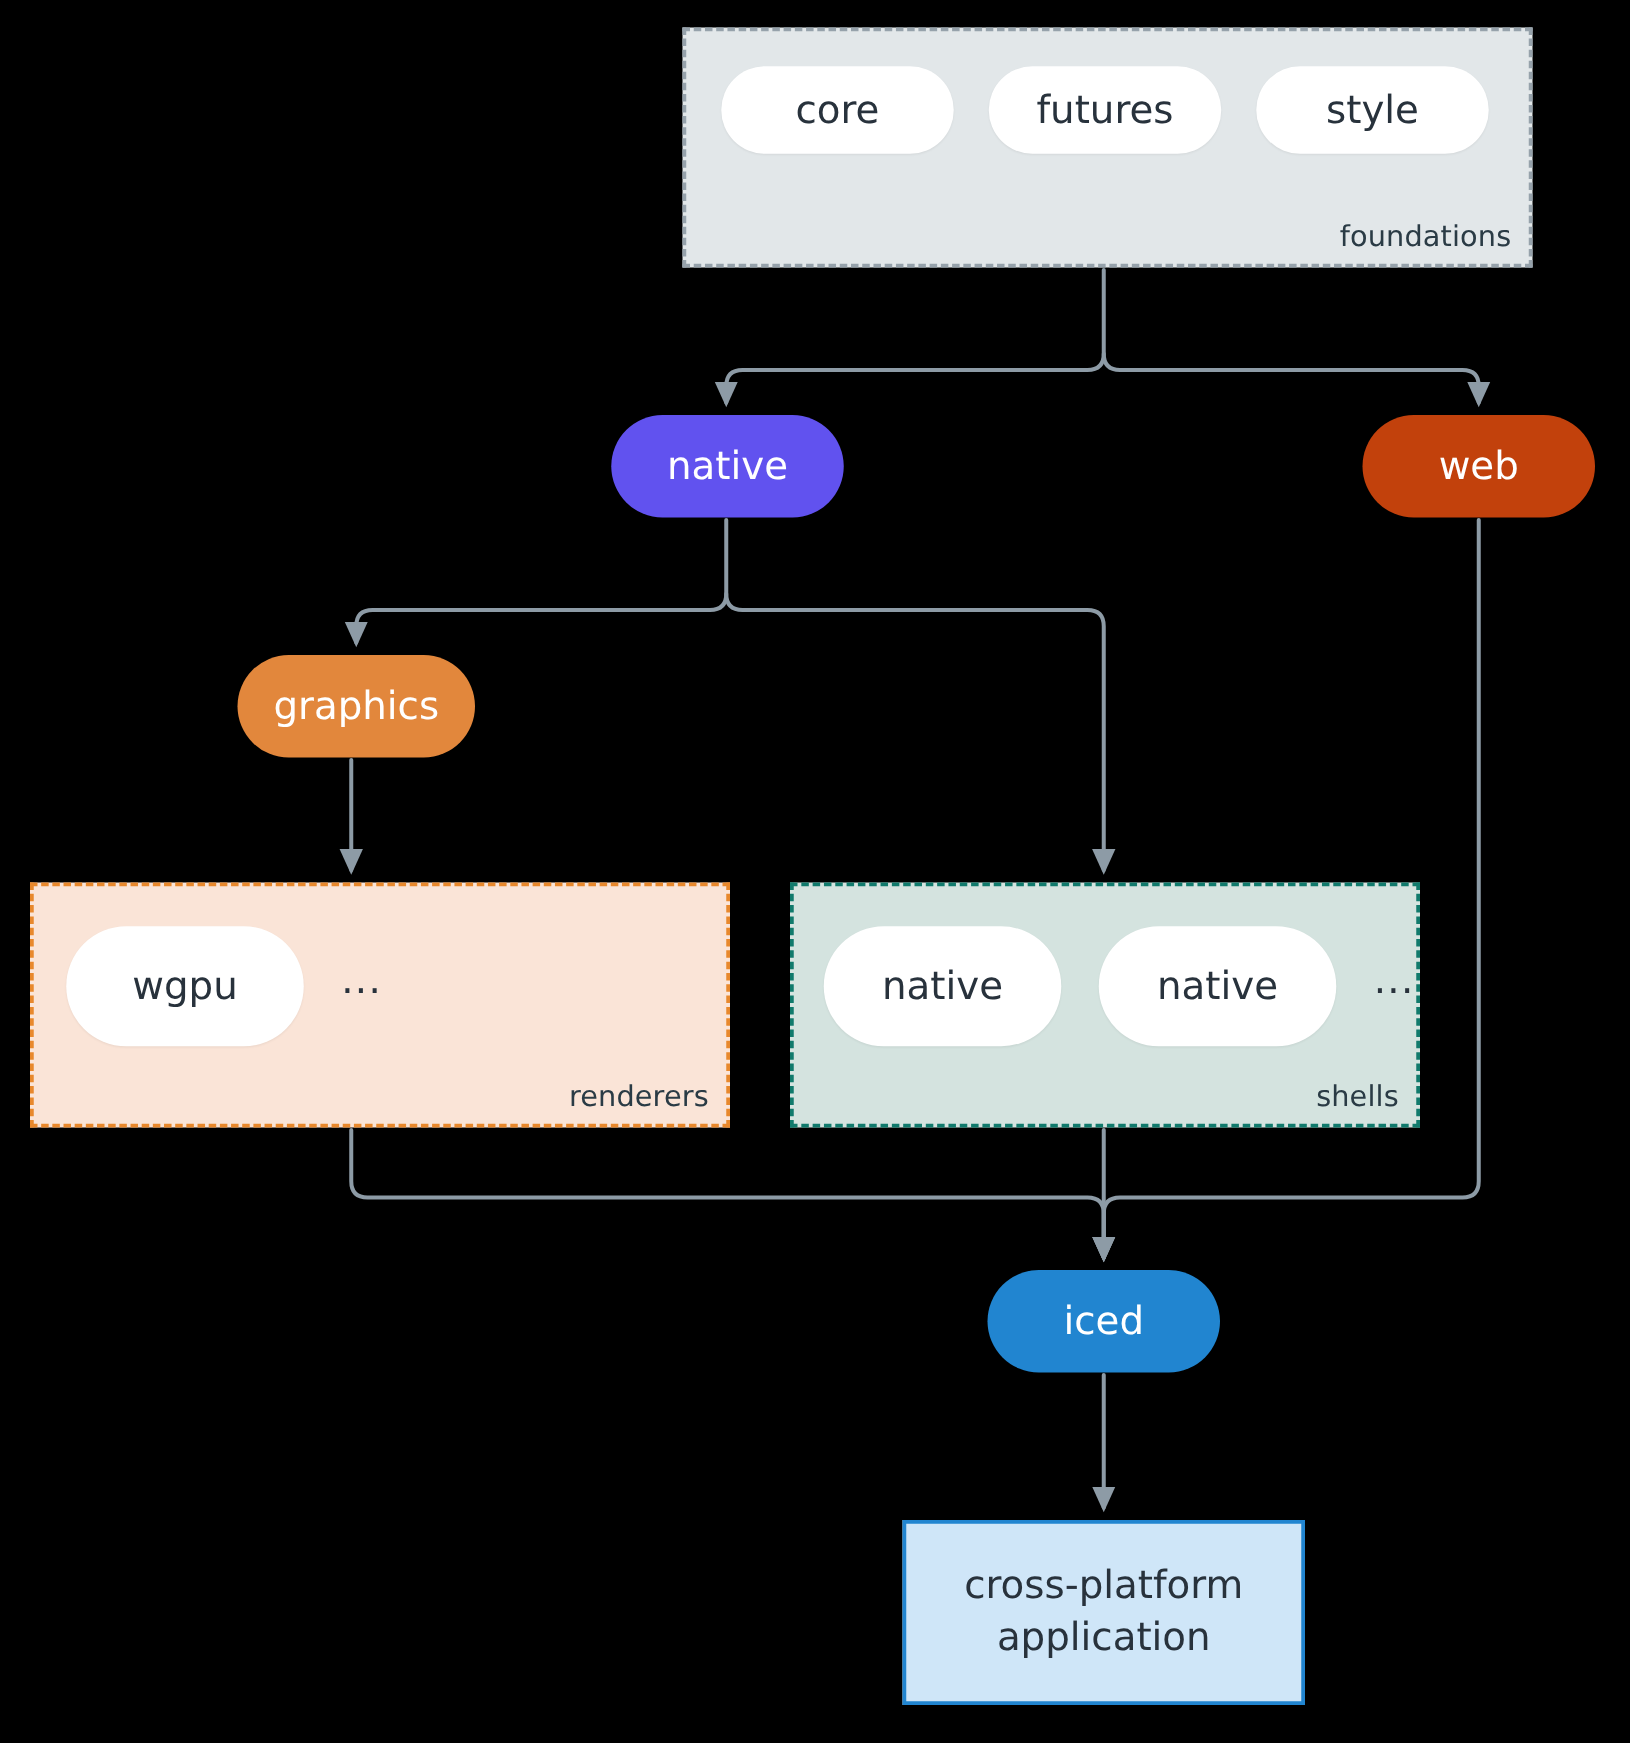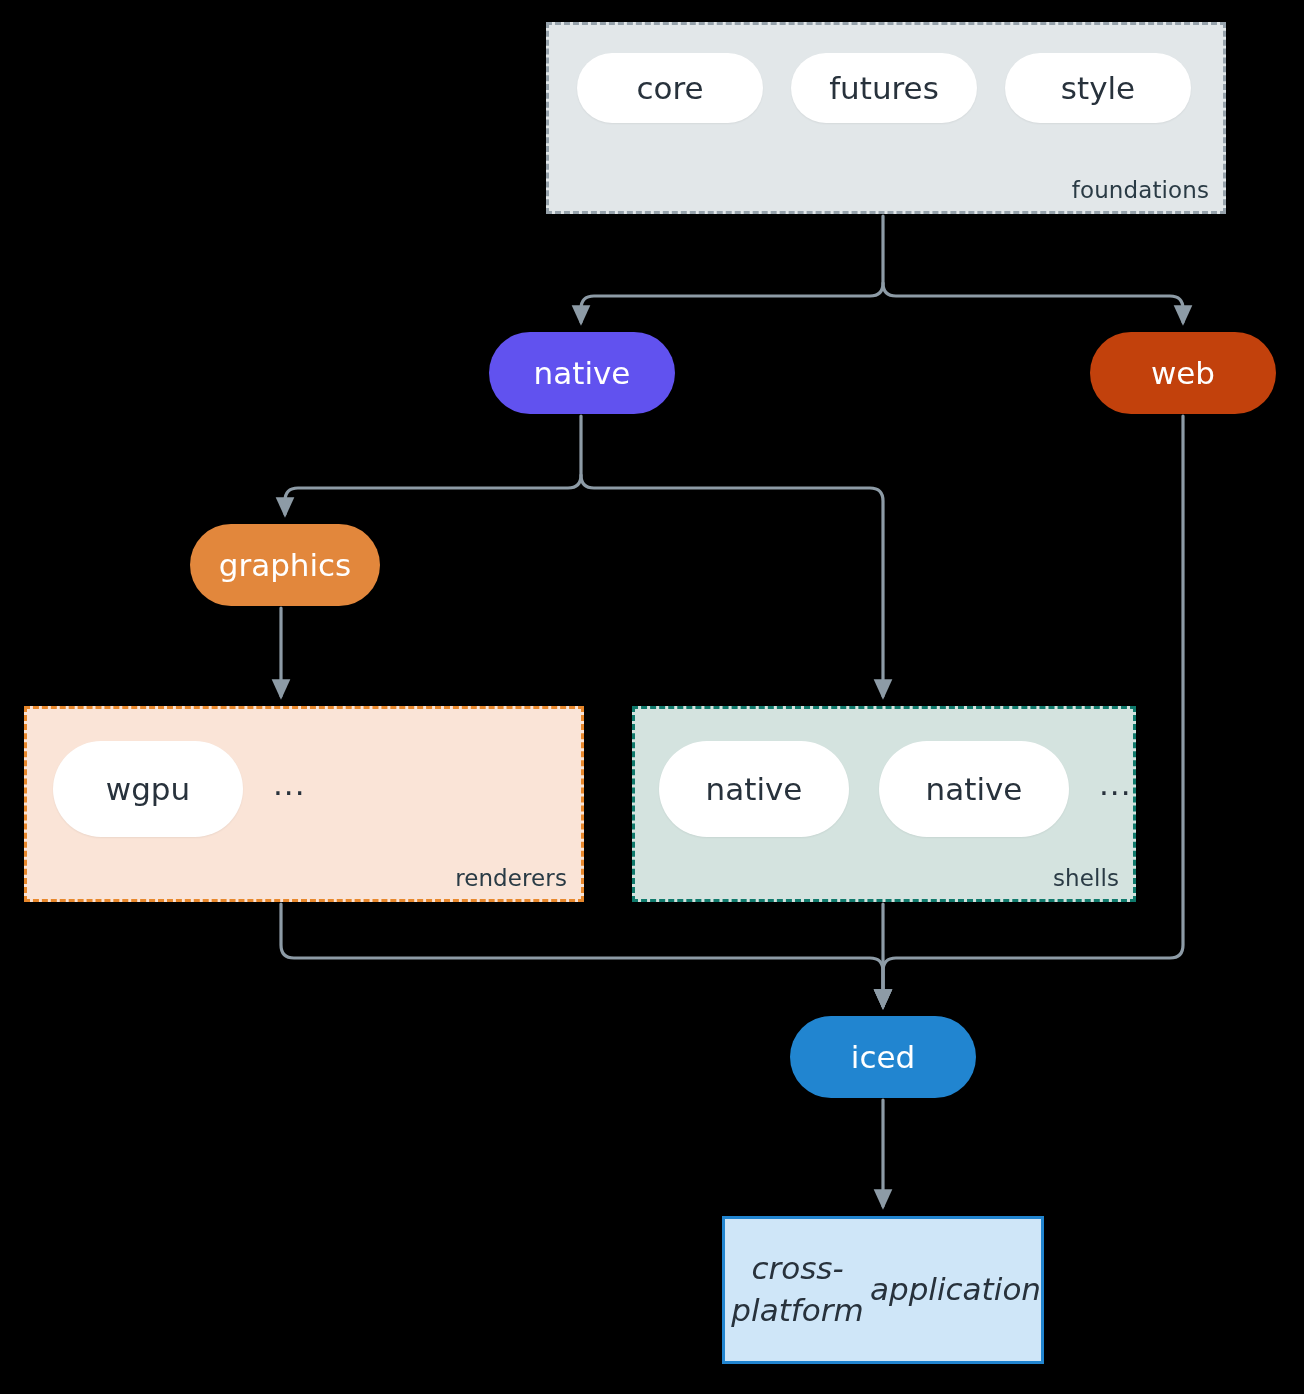--- a/index.html
+++ b/index.html
@@ -113,28 +113,27 @@
 
   
   #node-application {
     position: absolute;
     left: 722px; top: 1216px;
     width: 322px; height: 148px;
     box-sizing: border-box;
     background: #cfe6f8;
     border: 3px solid #2185d0;
     display: flex;
-    flex-direction: row;
+    flex-direction: column;
     align-items: center;
     justify-content: center;
     font-size: 31px;
     line-height: 1.35;
     color: #28323c;
     text-align: center;
-    font-style: italic;
   }
 </style>
 </head>
 <body>
 
 <div id="diagram-root">
 
   <svg class="edges" viewBox="0 0 1304 1394">
     <defs>
       <marker id="arrow" viewBox="0 0 12 12" refX="9" refY="6" markerWidth="7" markerHeight="7" orient="auto-start-reverse">

